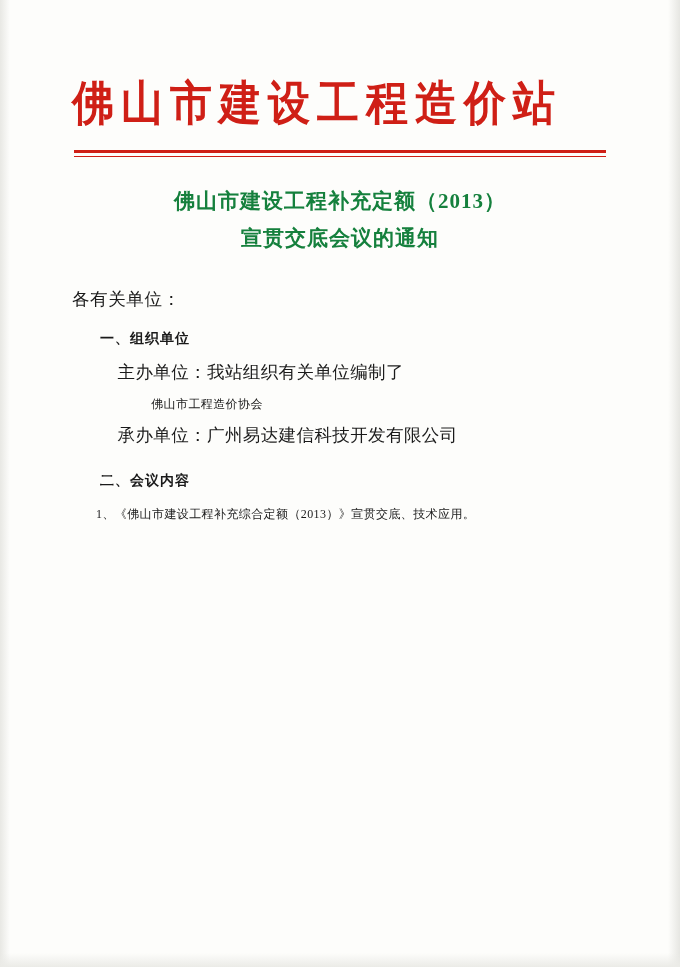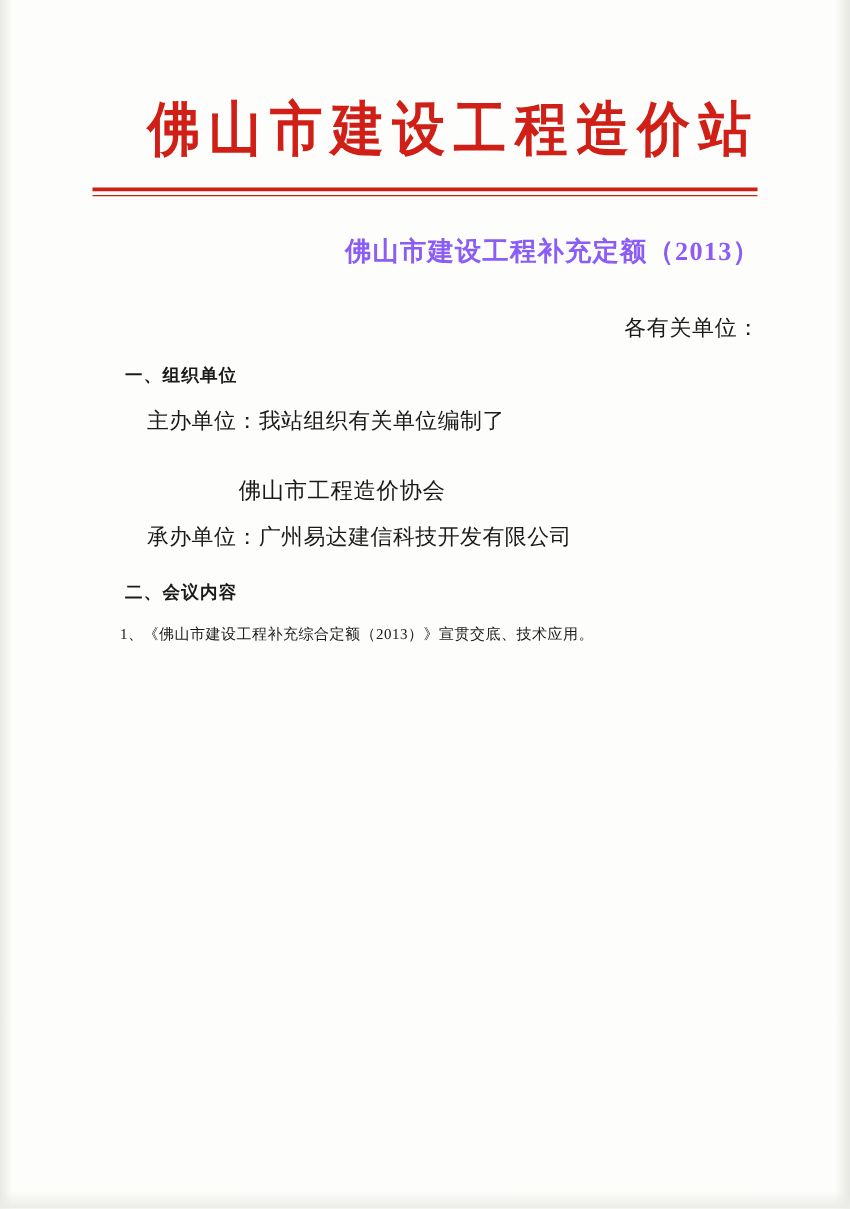--- a/index.html
+++ b/index.html
@@ -17,21 +17,21 @@
   }
   .page {
     width: 680px;
     height: 967px;
     background: #fdfdfb;
     position: relative;
     box-sizing: border-box;
     padding: 0 72px;
   }
   .letterhead {
-    text-align: right;
+    text-align: left;
     padding-top: 78px;
   }
   .letterhead-title {
     color: #cf1f16;
     font-size: 42px;
     font-weight: bold;
     letter-spacing: 7px;
     font-family: "DejaVu Serif", "Liberation Serif", serif;
     line-height: 1.1;
     white-space: nowrap;
@@ -45,33 +45,32 @@
   .rule-thick {
     height: 3px;
     background: #cf1f16;
   }
   .rule-thin {
     height: 1px;
     background: #cf1f16;
     margin-top: 3px;
   }
   .doc-title {
-    text-align: right;
+    text-align: center;
     margin-top: 26px;
     font-size: 21px;
     font-weight: bold;
     line-height: 1.75;
     letter-spacing: 1px;
-    color: #8b5cf6;
+    color: #15803d;
   }
   .salutation {
     margin-top: 30px;
     font-size: 17.5px;
     letter-spacing: 0.6px;
-    text-align: right;
   }
   .para {
     margin-top: 6px;
     text-indent: 2em;
     font-size: 17.5px;
     line-height: 2.05;
     letter-spacing: 0.4px;
     text-align: justify;
   }
   .section-head {
@@ -83,22 +82,22 @@
     letter-spacing: 1px;
   }
   .sub-line {
     margin-top: 2px;
     font-size: 17.5px;
     line-height: 2.0;
     letter-spacing: 0.4px;
     padding-left: 2.6em;
   }
   .sub-line-indent {
-    margin-top: 20px;
-    font-size: 18px;
+    margin-top: 2px;
+    font-size: 12px;
     line-height: 2.0;
     letter-spacing: 0.4px;
     padding-left: 6.6em;
   }
   .list-item {
     margin-top: 6px;
     text-indent: 2em;
     font-size: 12px;
     line-height: 2.05;
     letter-spacing: 0.4px;
@@ -139,20 +138,21 @@
     <div class="letterhead-title">佛山市建设工程造价站</div>
   </div>
 
   <div class="rule-wrap">
     <div class="rule-thick"></div>
     <div class="rule-thin"></div>
   </div>
 
   <div class="doc-title">
     <div>佛山市建设工程补充定额（2013）</div>
+    <div>宣贯交底会议的通知</div>
   </div>
 
   <div class="salutation">各有关单位：</div>
 
 
 
   <div class="section-head">一、组织单位</div>
 
   <div class="sub-line">主办单位：我站组织有关单位编制了</div>
 

